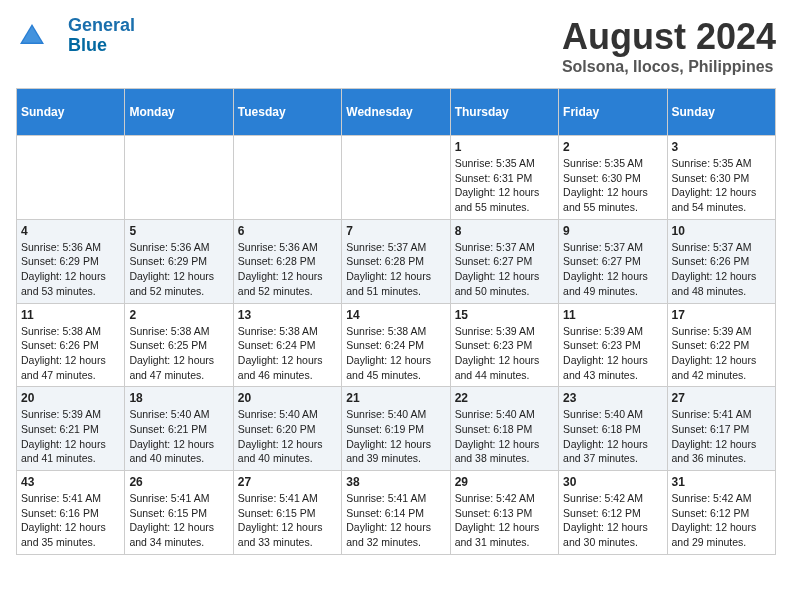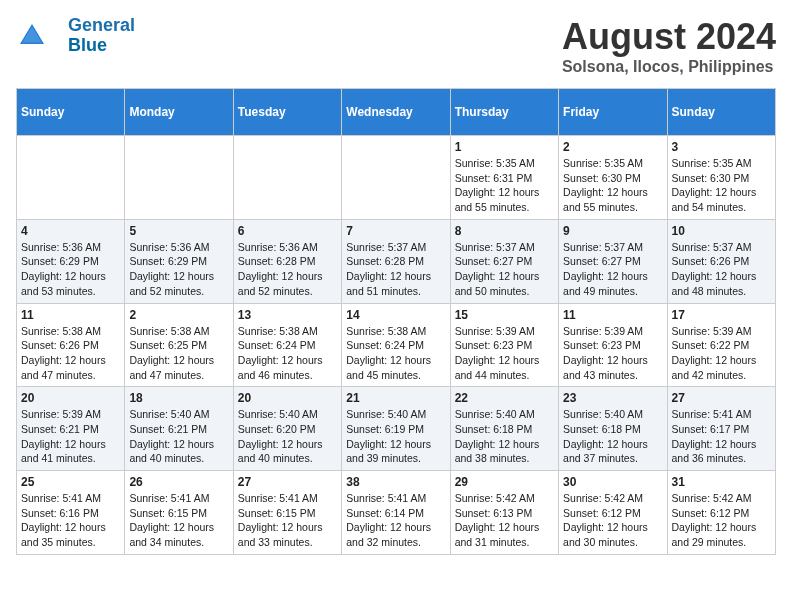--- a/index.html
+++ b/index.html
@@ -292,21 +292,21 @@
         <td>
           <span class="day-num">27</span>
           <div class="day-info" style="white-space: pre-line;">Sunrise: 5:41 AM
 Sunset: 6:17 PM
 Daylight: 12 hours
 and 36 minutes.</div>
         </td>
       </tr>
       <tr>
         <td>
-          <span class="day-num">25</span>
+          <span class="day-num">43</span>
           <div class="day-info" style="white-space: pre-line;">Sunrise: 5:41 AM
 Sunset: 6:16 PM
 Daylight: 12 hours
 and 35 minutes.</div>
         </td>
         <td>
           <span class="day-num">26</span>
           <div class="day-info" style="white-space: pre-line;">Sunrise: 5:41 AM
 Sunset: 6:15 PM
 Daylight: 12 hours

